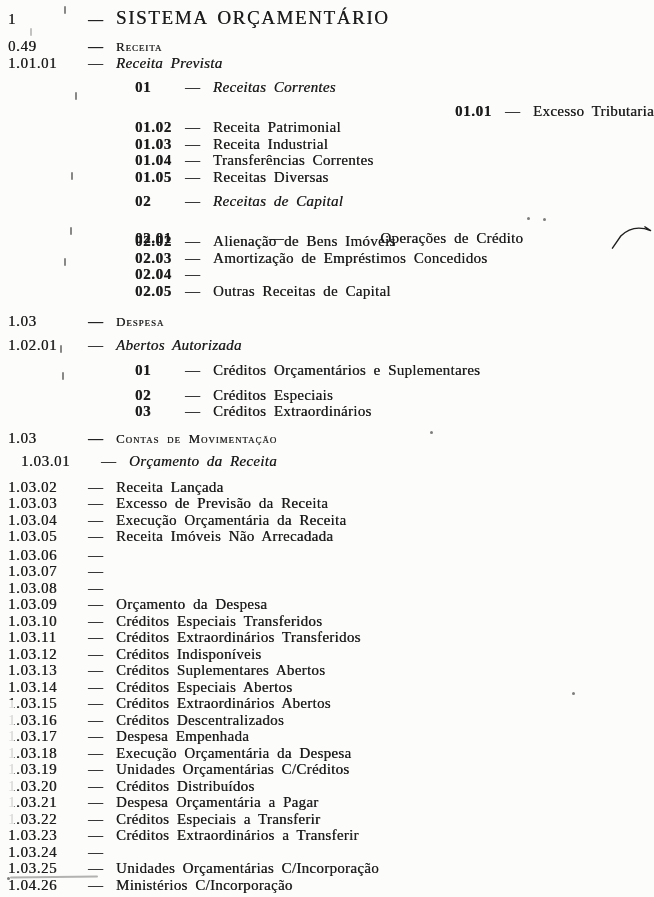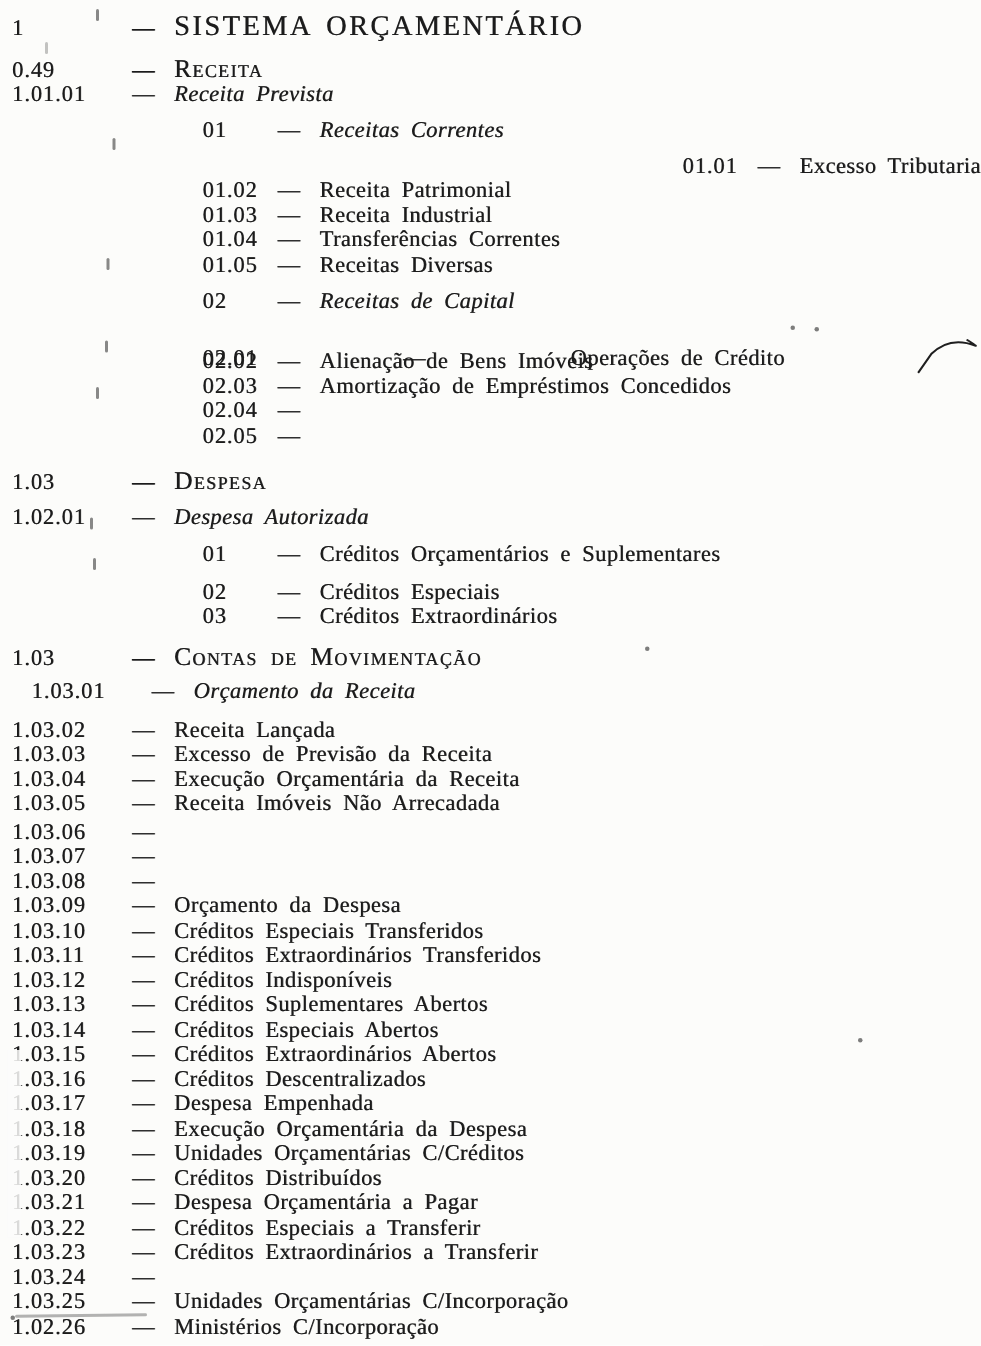--- a/index.html
+++ b/index.html
@@ -20,27 +20,27 @@
     white-space: nowrap;
     font-size: 15px;
     line-height: 16.5px;
     height: 16.5px;
     letter-spacing: 0.3px;
     word-spacing: 3.5px;
   }
   .row.top { padding-left: 8px; }
   .row.top .code { width: 80px; }
   .row.sub { padding-left: 135px; }
-  .row.sub .code { width: 50px; }
+  .row.sub .code { width: 50px; font-weight: bold; }
   .code { flex: none; letter-spacing: 0.6px; }
   .dash { flex: none; width: 28px; }
   .row.title { font-size: 15px; height: 22px; line-height: 22px; }
   .row.title .label { font-size: 19px; letter-spacing: 1.6px; }
   .row.title .dash, .row.smallcaps .dash { font-weight: bold; }
-  .row.smallcaps .label { font-variant: small-caps; letter-spacing: 0.9px; font-size: 17px; }
+  .row.smallcaps .label { font-variant: small-caps; letter-spacing: 0.9px; font-size: 13px; }
   .row.italic .label { font-style: italic; }
   .check {
     width: 46px; height: 26px;
     margin-left: 1px;
     position: relative; top: 7px;
     flex: none;
     fill: none; stroke: #1f1f1f; stroke-width: 1.5;
     stroke-linecap: round;
   }
   
@@ -140,30 +140,31 @@
     <span class="label">Amortização de Empréstimos Concedidos</span>
   </div>
       <div class="row sub">
     <span class="code">02.04</span>
     <span class="dash">—</span>
     <span class="label"></span>
   </div>
       <div class="row sub">
     <span class="code">02.05</span>
     <span class="dash">—</span>
+    <span class="label">Outras Receitas de Capital</span>
   </div>
       <div class="row top smallcaps" style="margin-top: 14px;">
     <span class="code">1.03</span>
     <span class="dash">—</span>
     <span class="label">Despesa</span>
   </div>
       <div class="row top italic" style="margin-top: 7px;">
     <span class="code">1.02.01</span>
     <span class="dash">—</span>
-    <span class="label">Despesa Autorizada</span>
+    <span class="label">Abertos Autorizada</span>
   </div>
       <div class="row sub" style="margin-top: 9px;">
     <span class="code">01</span>
     <span class="dash">—</span>
     <span class="label">Créditos Orçamentários e Suplementares</span>
   </div>
       <div class="row sub" style="margin-top: 8px;">
     <span class="code">02</span>
     <span class="dash">—</span>
     <span class="label">Créditos Especiais</span>
@@ -296,21 +297,21 @@
       <div class="row top">
     <span class="code">1.03.24</span>
     <span class="dash">—</span>
   </div>
       <div class="row top">
     <span class="code">1.03.25</span>
     <span class="dash">—</span>
     <span class="label">Unidades Orçamentárias C/Incorporação</span>
   </div>
       <div class="row top">
-    <span class="code">1.02.26</span>
+    <span class="code">1.04.26</span>
     <span class="dash">—</span>
     <span class="label">Ministérios C/Incorporação</span>
   </div>
     </div>
 
   <div class="tick" style="left:64px; top:6px;"></div>
   <div class="tick" style="left:30px; top:28px; opacity:.5;"></div>
   <div class="tick" style="left:75px; top:92px;"></div>
   <div class="tick" style="left:71px; top:172px;"></div>
   <div class="tick" style="left:70px; top:227px;"></div>

